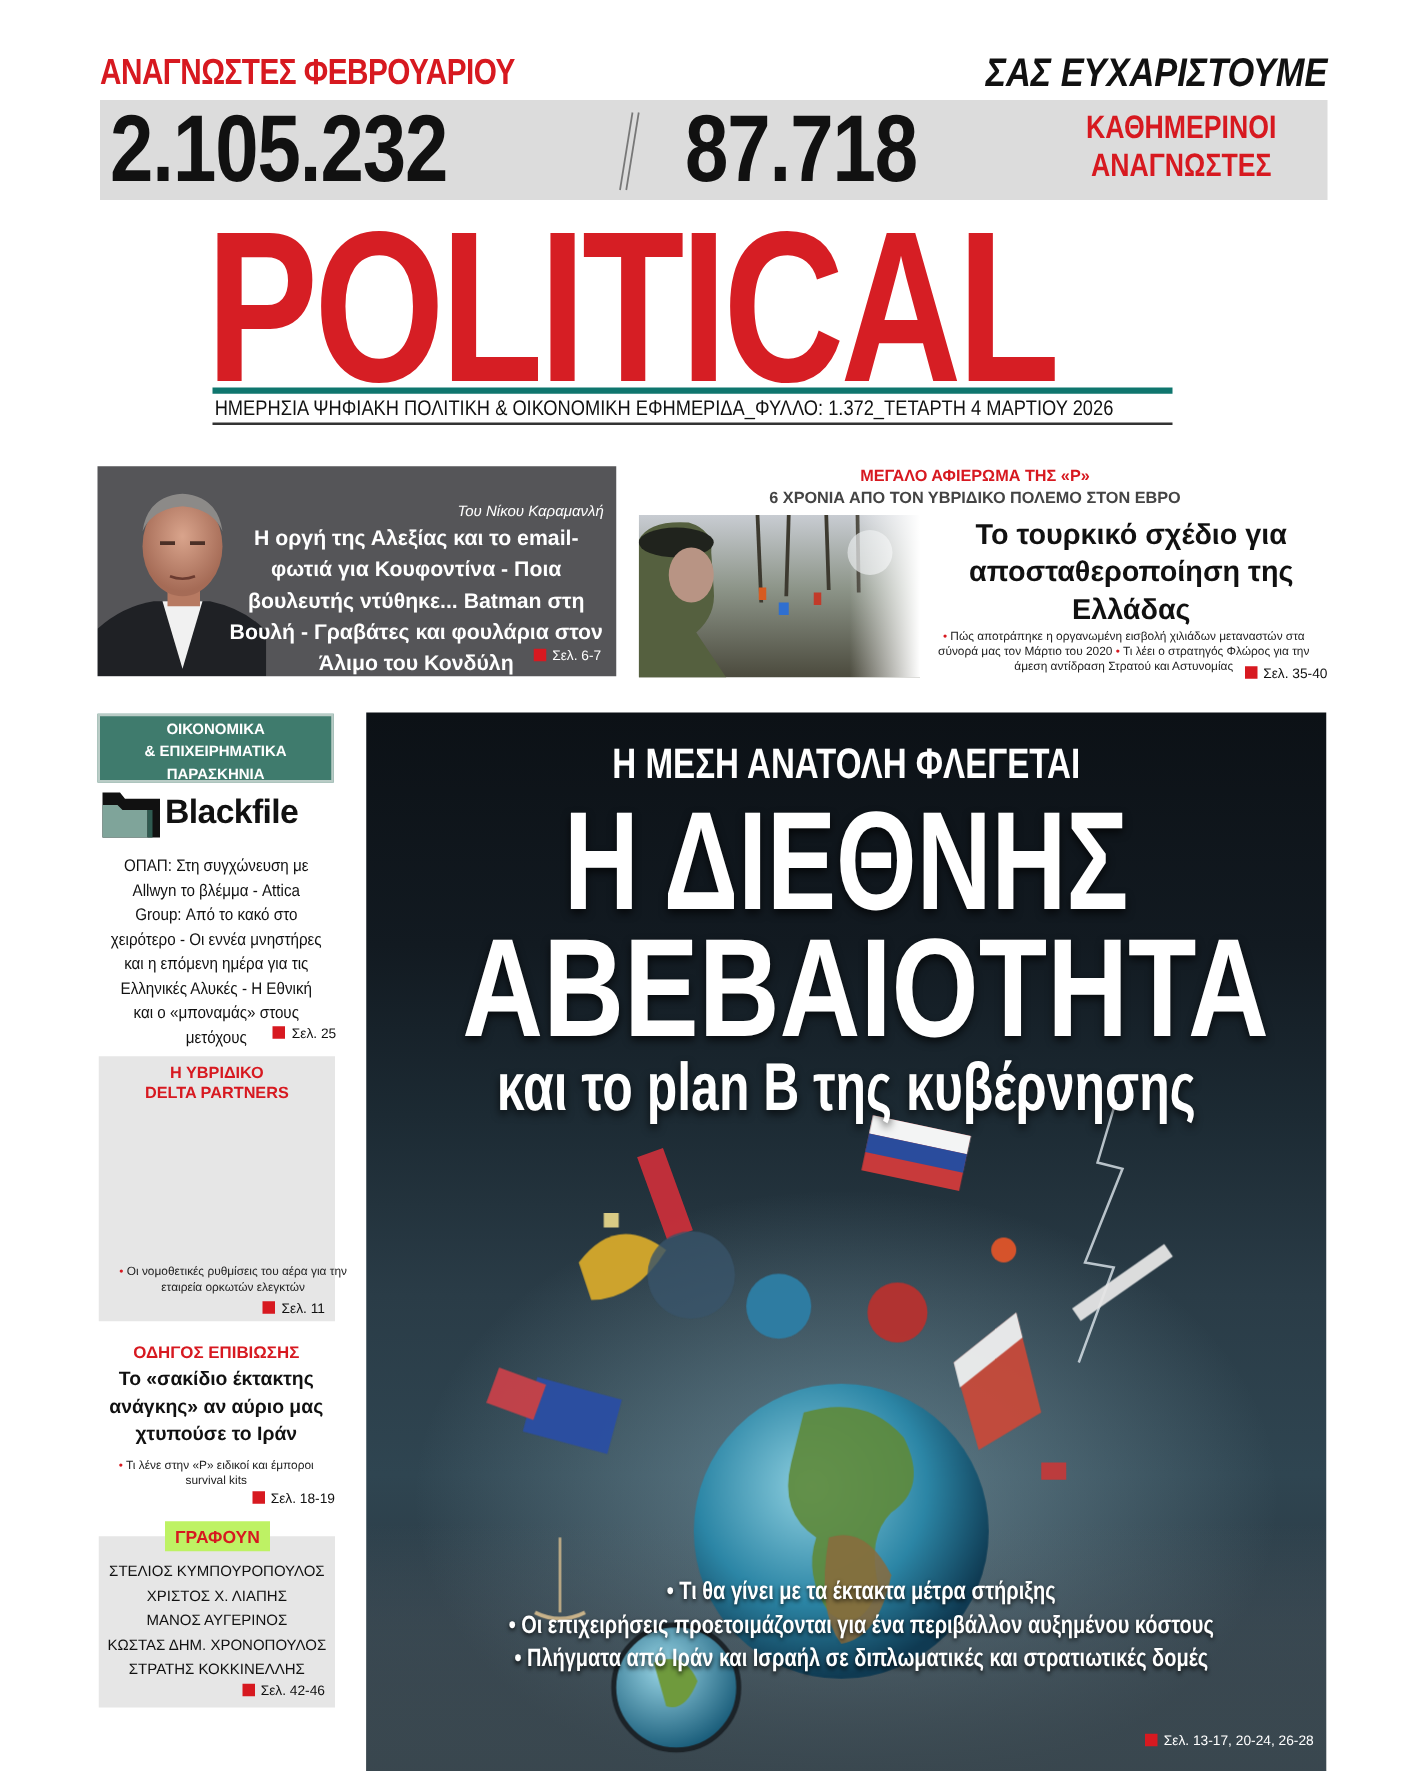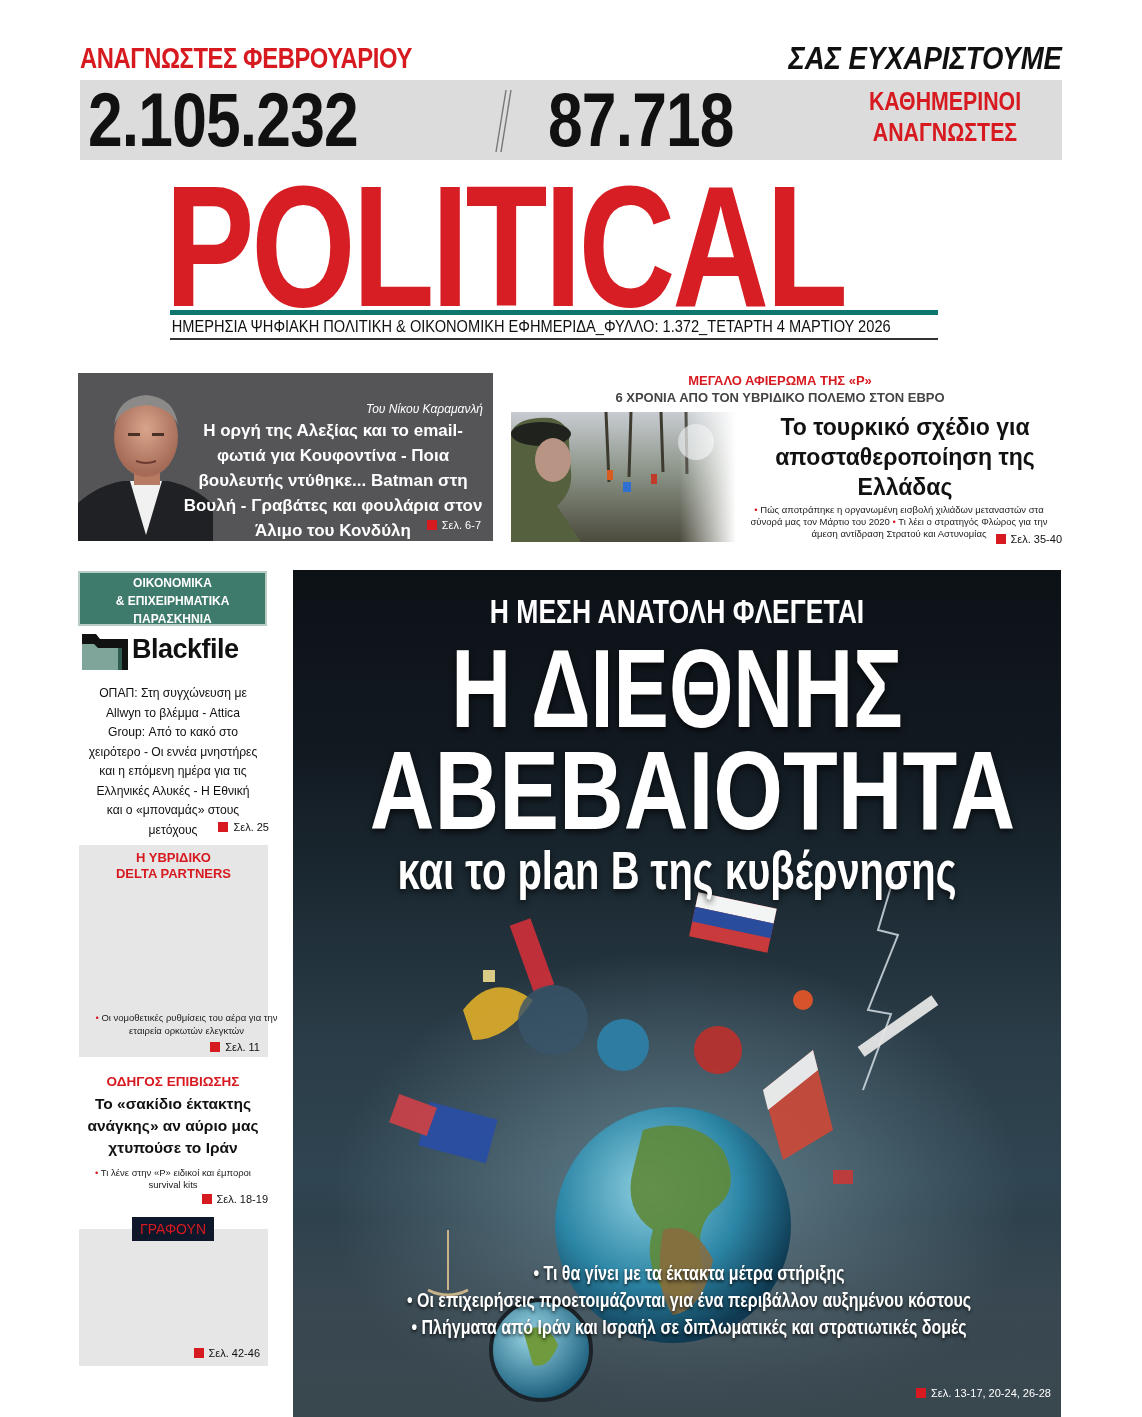--- a/index.html
+++ b/index.html
@@ -71,21 +71,21 @@
     font-size: 14.5px; line-height: 22.5px; color: #111; }
   .delta-bullet { position: absolute; left: 0; top: 167px; width: 100%; text-align: center; font-size: 9.5px; line-height: 12.5px; color: #222; margin-left: 13px; }
   .delta-page { position: absolute; right: 8px; top: 196px; font-size: 11px; color: #111; }
 
   .surv-kicker { left: 78px; top: 1074px; width: 190px; text-align: center; color: #d71920; font-weight: 700; font-size: 13.5px; }
   .surv-headline { left: 78px; top: 1093px; width: 190px; text-align: center; font-weight: 700; font-size: 15.5px; line-height: 22px; color: #111; }
   .surv-bullet { left: 78px; top: 1167px; width: 190px; text-align: center; font-size: 9.5px; line-height: 12px; color: #222; }
   .surv-page { right: 874px; top: 1193px; font-size: 11px; color: #111; }
 
   .writers-box { left: 79px; top: 1229px; width: 189px; height: 137px; background: #e6e6e6; }
-  .writers-kicker { position: absolute; left: 53px; top: -12px; padding: 0 8px; background: #0f172a; color: #d71920; font-weight: 400; font-size: 14px; line-height: 24px; }
+  .writers-kicker { position: absolute; left: 53px; top: -12px; padding: 0 8px; background: #bef264; color: #d71920; font-weight: 700; font-size: 14px; line-height: 24px; }
   .writers-list { position: absolute; left: 0; top: 19px; width: 100%; text-align: center; font-size: 12px; line-height: 19.5px; color: #111; }
   .writers-page { position: absolute; right: 8px; top: 118px; font-size: 11px; color: #111; }
 
   
   .main-story { left: 293px; top: 570px; width: 768px; height: 847px; overflow: hidden;
     background: linear-gradient(180deg, #0c1116 0%, #121a21 22%, #1c2a33 38%, #2a3c47 55%, #2f4551 72%, #2b3a44 86%, #1e2a31 100%); }
   .main-art { position: absolute; left: 0; top: 0; width: 768px; height: 847px; }
   .main-kicker { position: absolute; left: 0; top: 20px; width: 100%; text-align: center; color: #fff; font-weight: 700;
     font-size: 34px; line-height: 42px; transform: scaleX(0.78); transform-origin: center top; white-space: nowrap; }
   .main-title-1, .main-title-2 { position: absolute; left: 0; width: 100%; text-align: center; color: #fff; font-weight: 700;
@@ -227,20 +227,27 @@
 <div class="abs surv-bullet">
   <span class="bullet-dot">•</span>
   <span>Τι λένε στην «P» ειδικοί και έμποροι survival kits</span>
 </div>
 <div class="abs surv-page">
   <span class="red-square"></span><span>Σελ. 18-19</span>
 </div>
 
 <div class="abs writers-box">
   <div class="writers-kicker">ΓΡΑΦΟΥΝ</div>
+  <div class="writers-list">
+    <div>ΣΤΕΛΙΟΣ ΚΥΜΠΟΥΡΟΠΟΥΛΟΣ</div>
+    <div>ΧΡΙΣΤΟΣ Χ. ΛΙΑΠΗΣ</div>
+    <div>ΜΑΝΟΣ ΑΥΓΕΡΙΝΟΣ</div>
+    <div>ΚΩΣΤΑΣ ΔΗΜ. ΧΡΟΝΟΠΟΥΛΟΣ</div>
+    <div>ΣΤΡΑΤΗΣ ΚΟΚΚΙΝΕΛΛΗΣ</div>
+  </div>
   <div class="writers-page">
     <span class="red-square"></span><span>Σελ. 42-46</span>
   </div>
 </div>
 
 <div class="abs main-story">
   <svg class="main-art" viewBox="0 0 768 847">
     <defs>
       <radialGradient id="glow" cx="50%" cy="60%" r="45%">
         <stop offset="0%" stop-color="#8fb3c0" stop-opacity="0.55"></stop>

